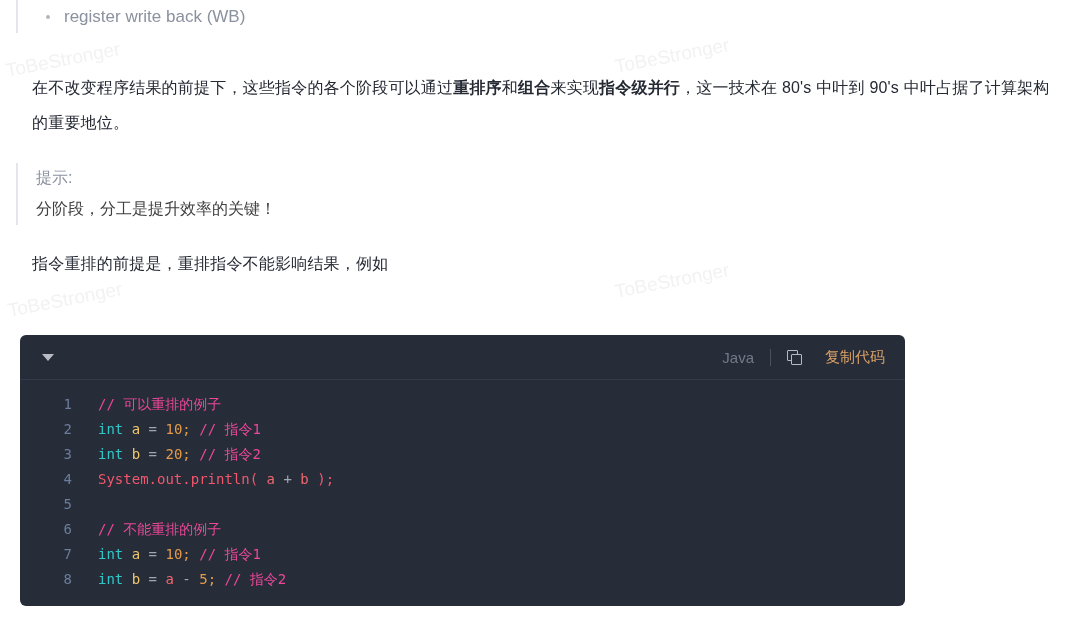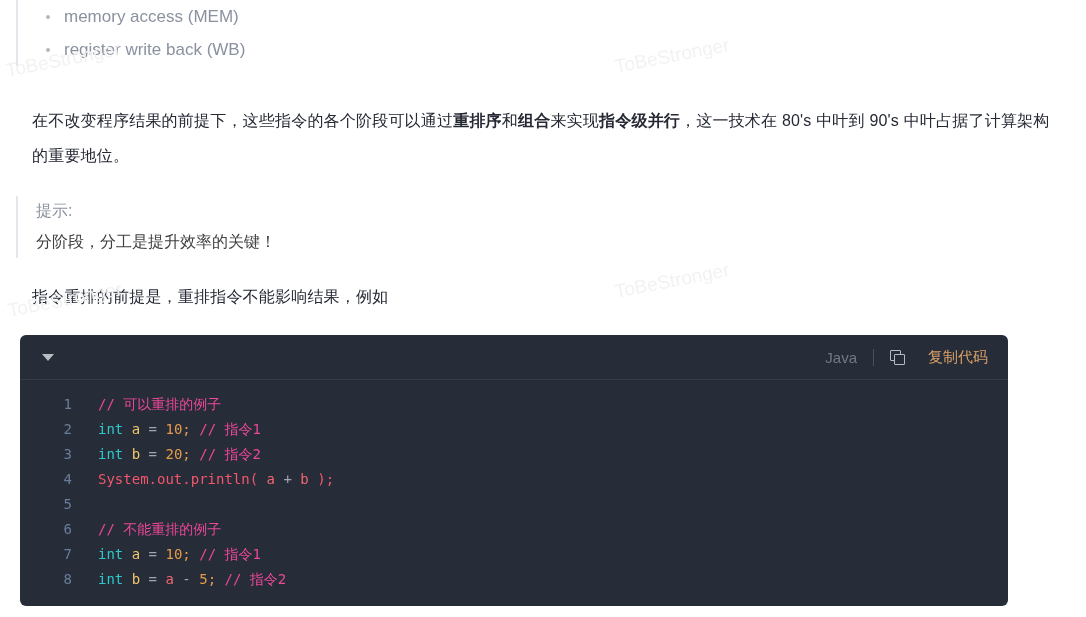--- a/index.html
+++ b/index.html
@@ -99,21 +99,21 @@
     font-size: 16px;
     color: #404040;
     line-height: 32px;
   }
 
   
   .codeblock {
     position: absolute;
     left: 20px;
     top: 335px;
-    width: 988px;
+    width: 885px;
     background: #262c38;
     border-radius: 6px;
     overflow: hidden;
     z-index: 2;
   }
   .code-header {
     height: 45px;
     display: flex;
     align-items: center;
     justify-content: space-between;
@@ -219,21 +219,20 @@
 
 <div class="wm w1">ToBeStronger</div>
 <div class="wm w2">ToBeStronger</div>
 <div class="wm w3">ToBeStronger</div>
 <div class="wm w4">ToBeStronger</div>
 
 <div class="article">
 
   <div class="quote-list">
     <ul>
-      <li>memory access (MEM)</li>
       <li>register write back (WB)</li>
     </ul>
   </div>
 
   <p class="para p1"><span>在不改变程序结果的前提下，这些指令的各个阶段可以通过</span><b>重排序</b><span>和</span><b>组合</b><span>来实现</span><b>指令级并行</b><span>，这一技术在 80's 中叶到 90's 中叶占据了计算架构的重要地位。</span></p>
 
   <div class="tip">
     <div class="tip-title">提示:</div>
     <div class="tip-body">分阶段，分工是提升效率的关键！</div>
   </div>

